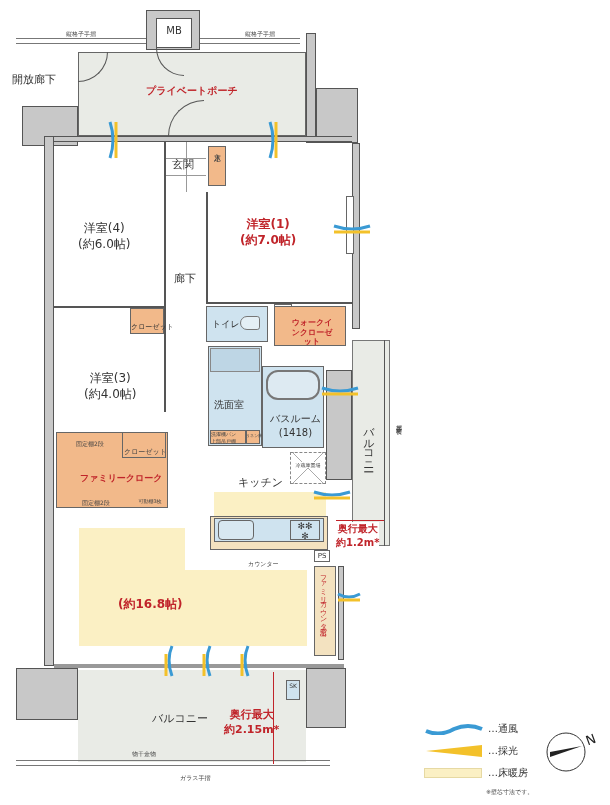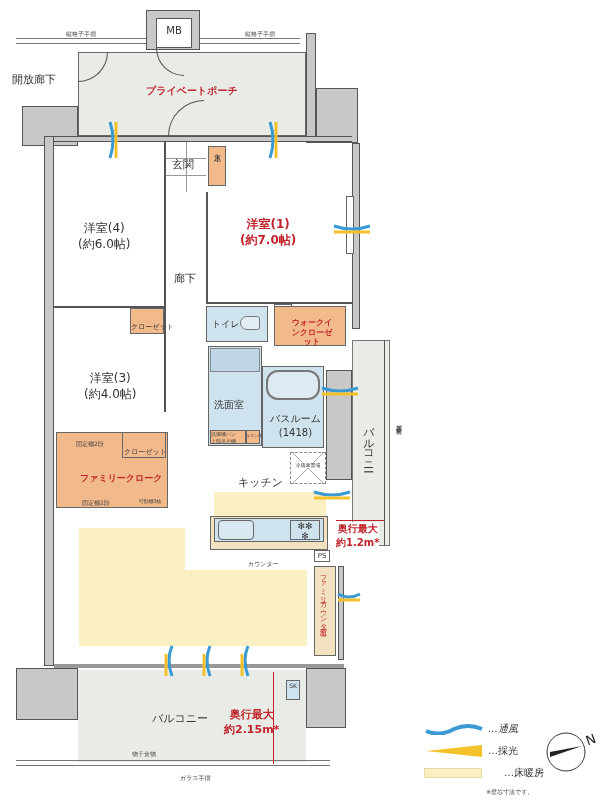--- a/index.html
+++ b/index.html
@@ -133,20 +133,21 @@
 <div class="counter" style="left:210px;top:516px;width:118px;height:34px;"></div>
 <div class="wet" style="left:214px;top:518px;width:110px;height:24px;"></div>
 <div class="abs" style="left:218px;top:520px;width:36px;height:20px;border:1px solid #666;border-radius:4px;background:#d8e8f1;"></div>
 <div class="abs" style="left:290px;top:520px;width:30px;height:20px;border:1px solid #666;font-size:9px;text-align:center;line-height:10px;color:#333;">✻✻<br>✻</div>
 <div class="tiny" style="left:248px;top:560px;">カウンター</div>
 <div class="ps" style="left:314px;top:550px;width:16px;">PS</div>
 
 <div class="floorheat" style="left:79px;top:528px;width:106px;height:42px;"></div>
 <div class="floorheat" style="left:79px;top:570px;width:228px;height:76px;"></div>
 <div class="lbl-red" style="left:118px;top:596px;font-size:12px;">
+  <div>(約16.8帖)</div>
 </div>
 <div class="counter" style="left:314px;top:566px;width:22px;height:90px;"></div>
 <div class="tiny vert" style="left:318px;top:570px;font-size:7px;color:#c0242a;">ファミリーカウンター出窓</div>
 <div class="wall" style="left:338px;top:566px;width:6px;height:94px;"></div>
 
 <div class="wall" style="left:16px;top:668px;width:62px;height:52px;"></div>
 <div class="wall" style="left:306px;top:668px;width:40px;height:60px;"></div>
 <div class="porch" style="left:78px;top:670px;width:228px;height:92px;"></div>
 <div class="line" style="left:54px;top:664px;width:290px;height:4px;background:#999;"></div>
 <div class="rail" style="left:16px;top:760px;width:314px;"></div>
@@ -194,31 +195,31 @@
   </svg>
 <svg class="wind" style="left:238px;top:644px;" width="14" height="34">
     <path d="M10 2 Q4 16 10 32" stroke="#3a9ad4" stroke-width="3" fill="none"></path>
     <path d="M4 10 L4 32" stroke="#f3c12a" stroke-width="3"></path>
   </svg>
 
 <div class="legend-item" style="left:424px;top:722px;">
   <svg width="60" height="12">
       <path d="M2 8 Q16 14 30 6 Q44 0 58 6" stroke="#3a9ad4" stroke-width="4" fill="none"></path>
     </svg>
-  <span style="margin-left:4px;font-style:italic;">…通風</span>
+  <span style="margin-left:4px;">…通風</span>
 </div>
 <div class="legend-item" style="left:424px;top:744px;">
   <svg width="60" height="12">
       <polygon points="2,6 58,0 58,12" fill="#f3c12a"></polygon>
     </svg>
   <span style="margin-left:4px;">…採光</span>
 </div>
 <div class="legend-item" style="left:424px;top:766px;">
   <span style="display:inline-block;width:58px;height:10px;background:#fbf0c4;border:1px solid #e6d9a3;"></span>
-  <span style="margin-left:22px;">…床暖房</span>
+  <span style="margin-left:6px;">…床暖房</span>
 </div>
 <div class="tiny" style="left:486px;top:788px;">※壁芯寸法です。</div>
 
 <svg class="abs" style="left:544px;top:730px;" width="50" height="44">
   <circle cx="22" cy="22" r="19" fill="#fff" stroke="#333" stroke-width="1"></circle>
   <polygon points="6,27 38,16 6,22" fill="#222"></polygon>
 </svg>
 <div class="abs" style="left:586px;top:732px;font-size:13px;color:#222;transform:rotate(-20deg);">N</div>
 
 </body></html>

